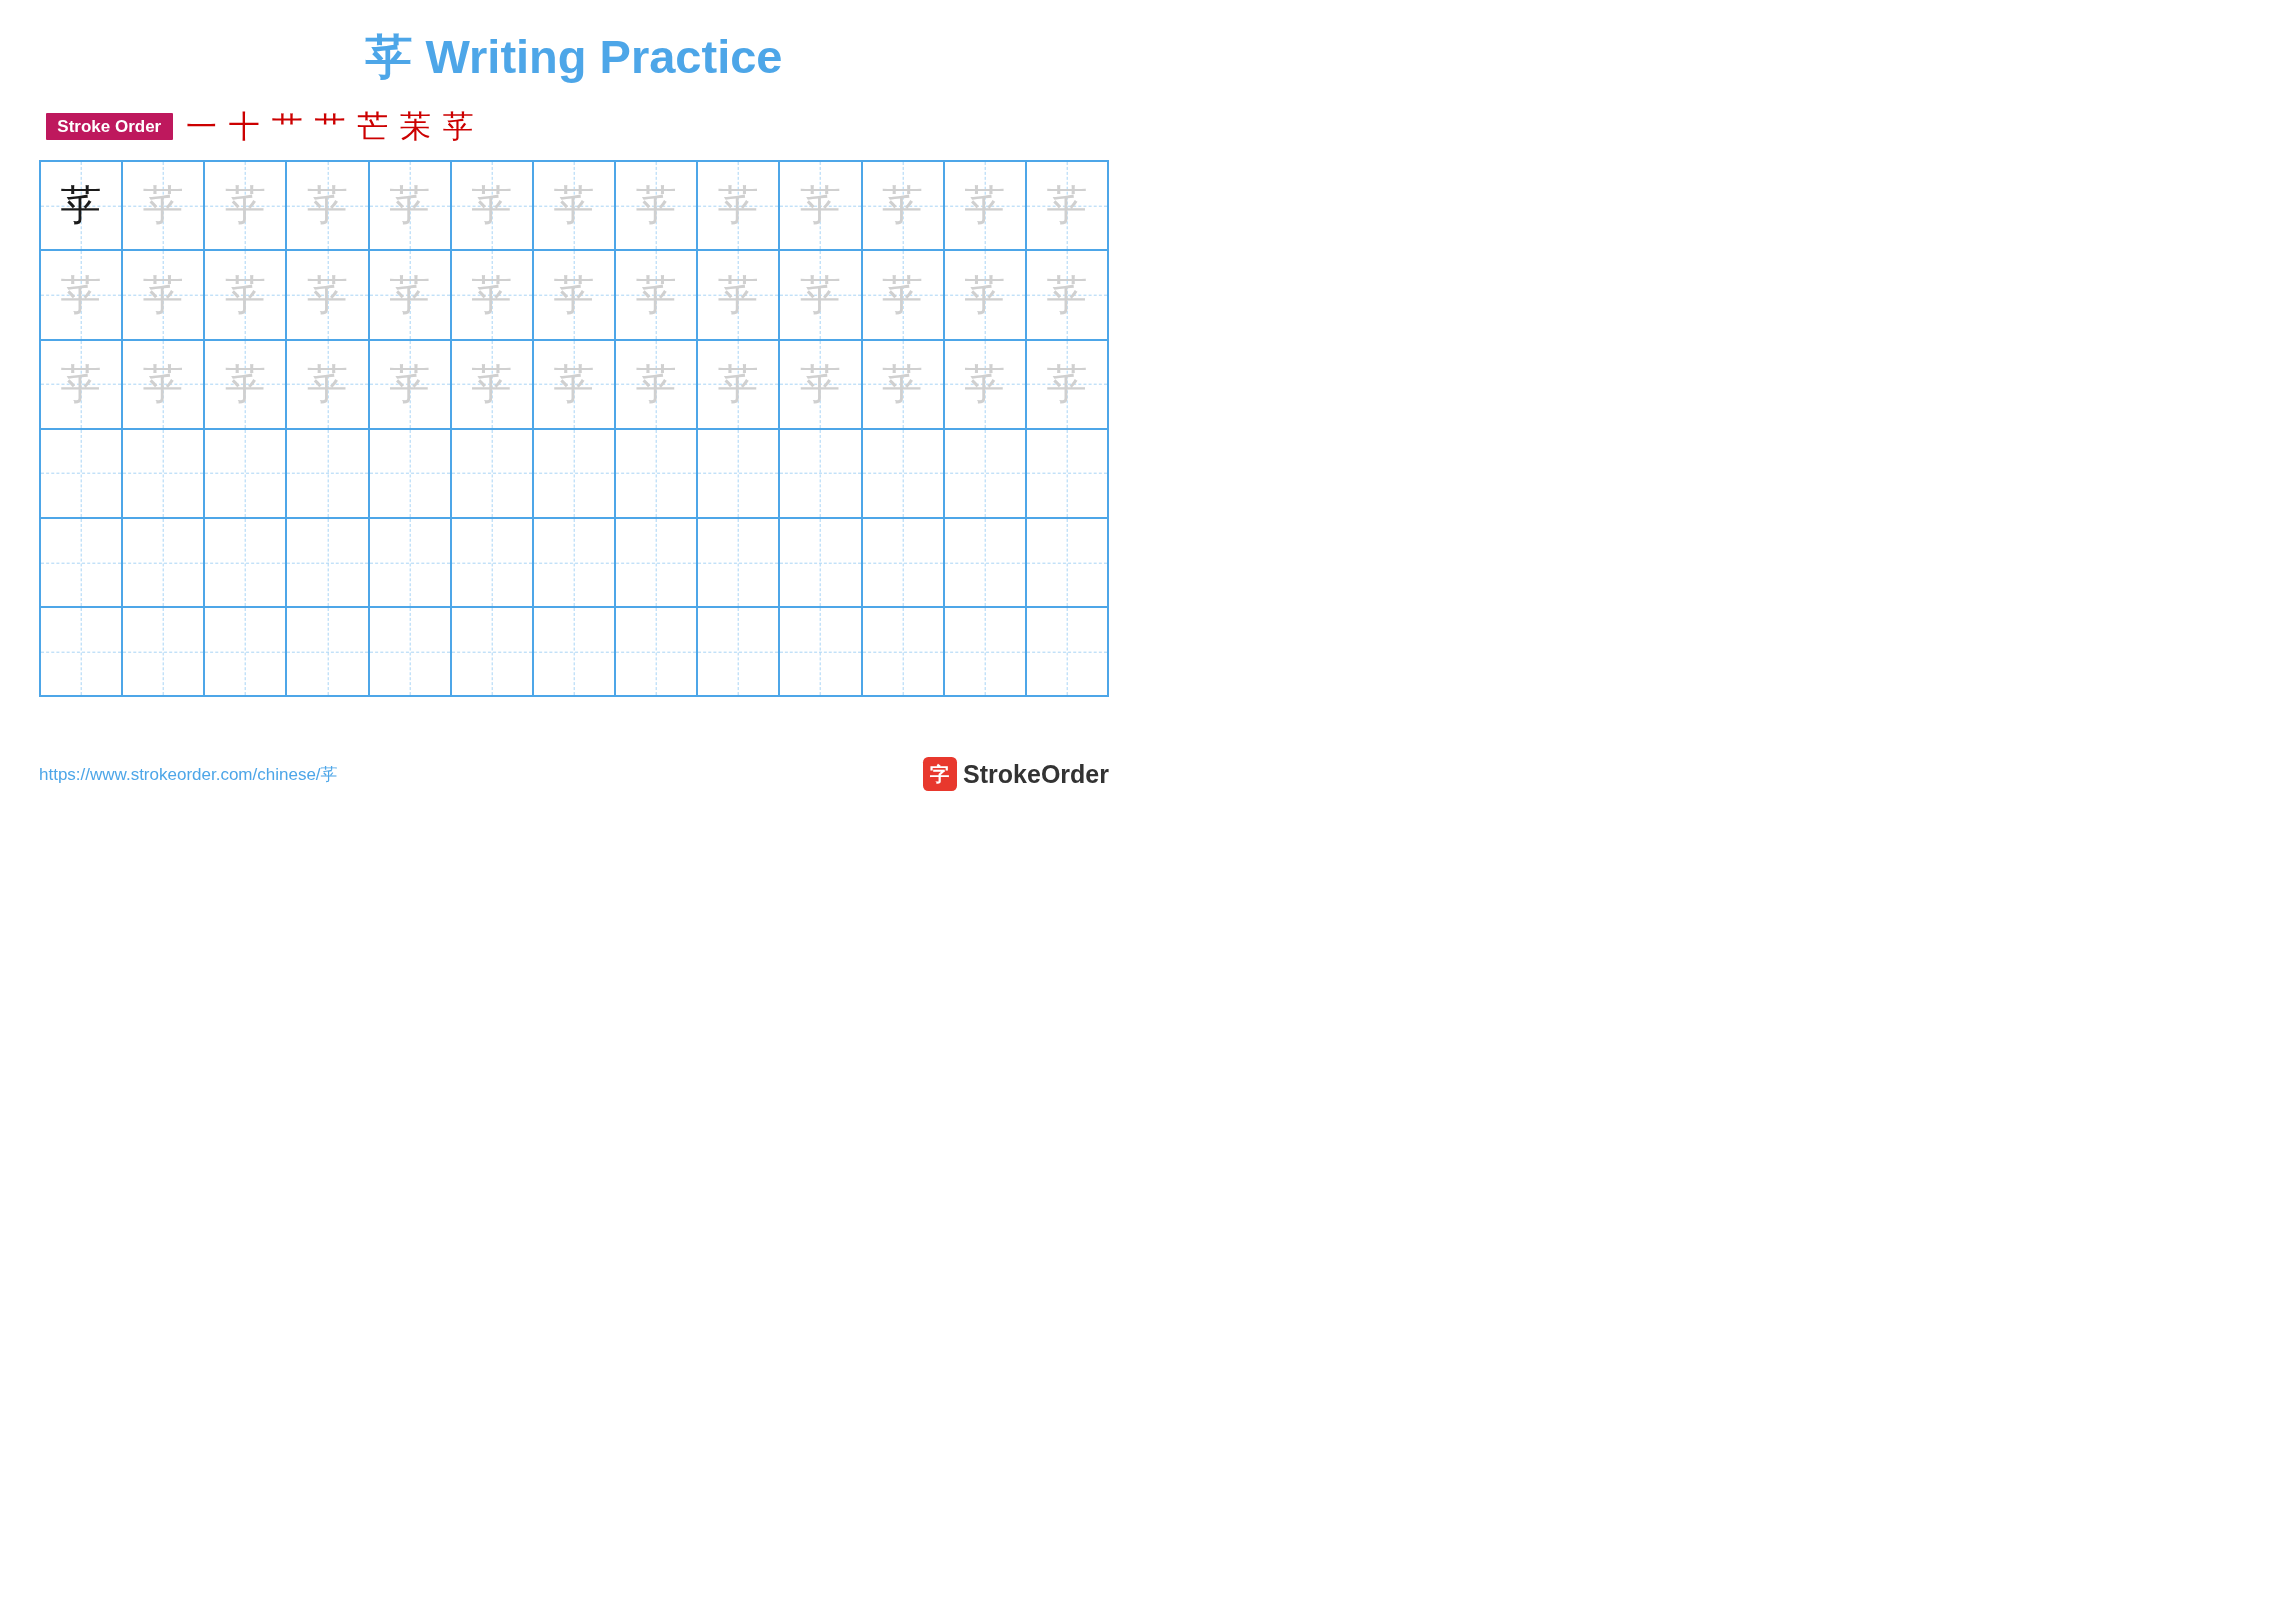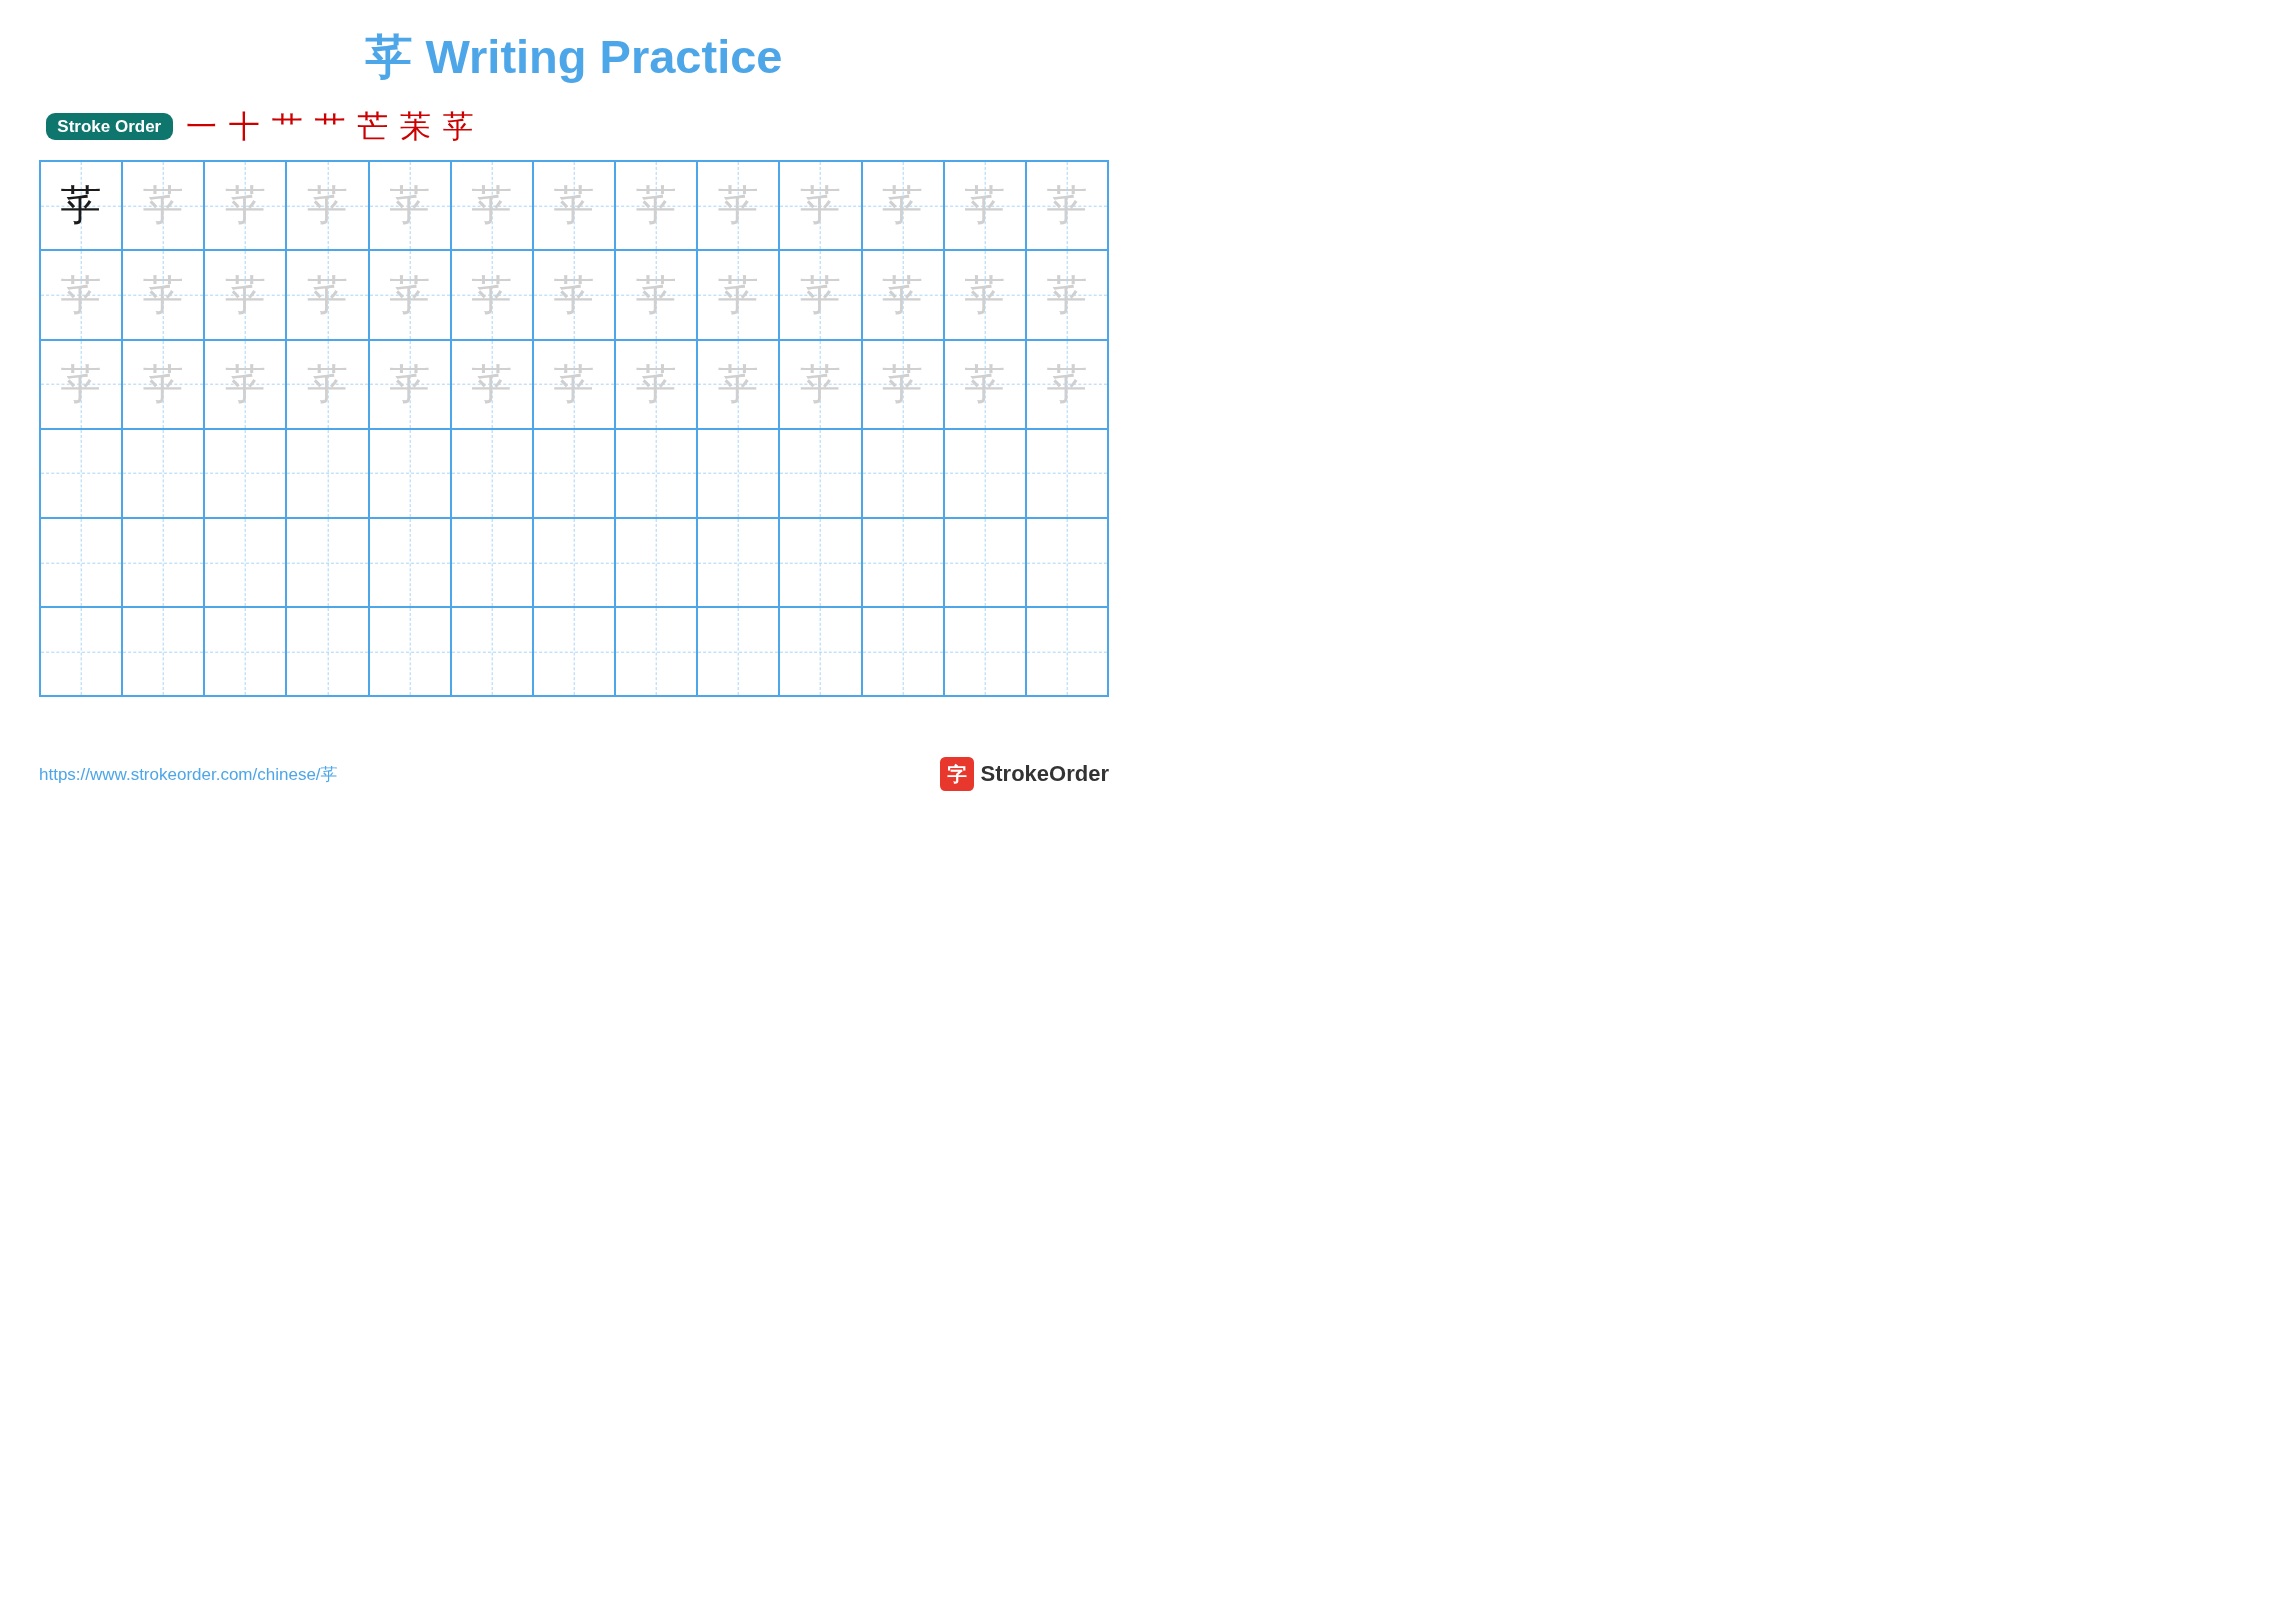--- a/index.html
+++ b/index.html
@@ -33,26 +33,26 @@
 
     .stroke-order-section {
       display: flex;
       align-items: center;
       gap: 13px;
       margin-bottom: 18.3px;
       padding-left: 6.5px;
     }
 
     .stroke-order-badge {
-      background: #0f766e;
+      background: #be185d;
       color: white;
       font-size: 17px;
       font-weight: bold;
       padding: 3.9px 11.8px;
-      border-radius: 9px;
+      border-radius: 1px;
       white-space: nowrap;
     }
 
     .stroke-sequence {
       display: flex;
       gap: 11.8px;
       align-items: center;
     }
 
     .stroke-char {
@@ -148,21 +148,21 @@
       display: flex;
       align-items: center;
       justify-content: center;
       color: white;
       font-size: 19.6px;
       font-family: serif;
       font-weight: bold;
     }
 
     .logo-text {
-      font-size: 22px;
+      font-size: 25px;
       font-weight: bold;
       color: #333;
     }
   </style>
 </head>
 <body>
 
 <div class="page">
 
   <div class="title-section">

